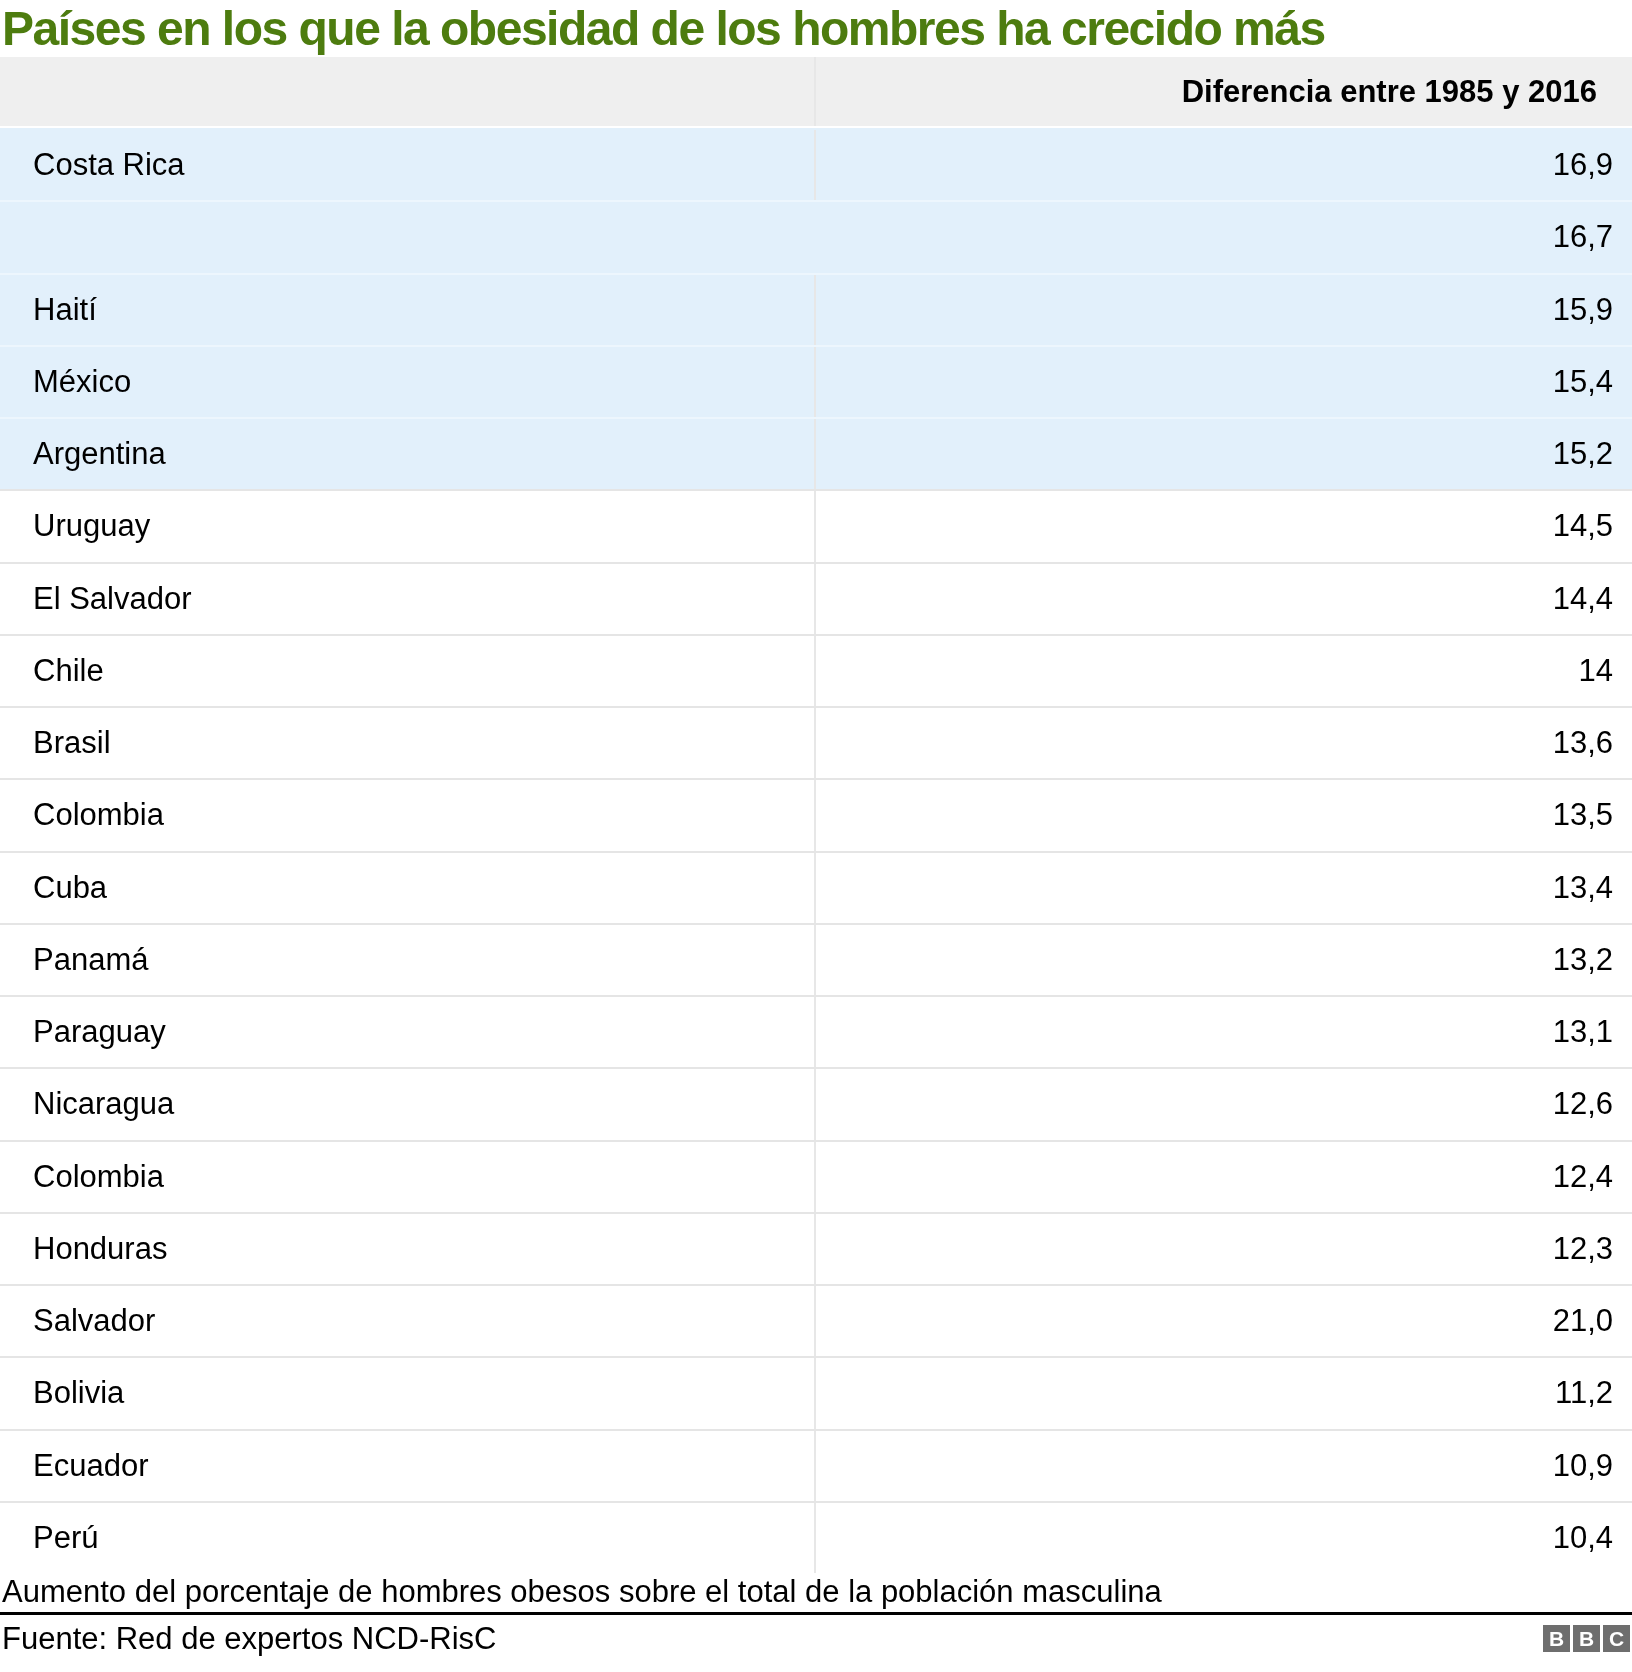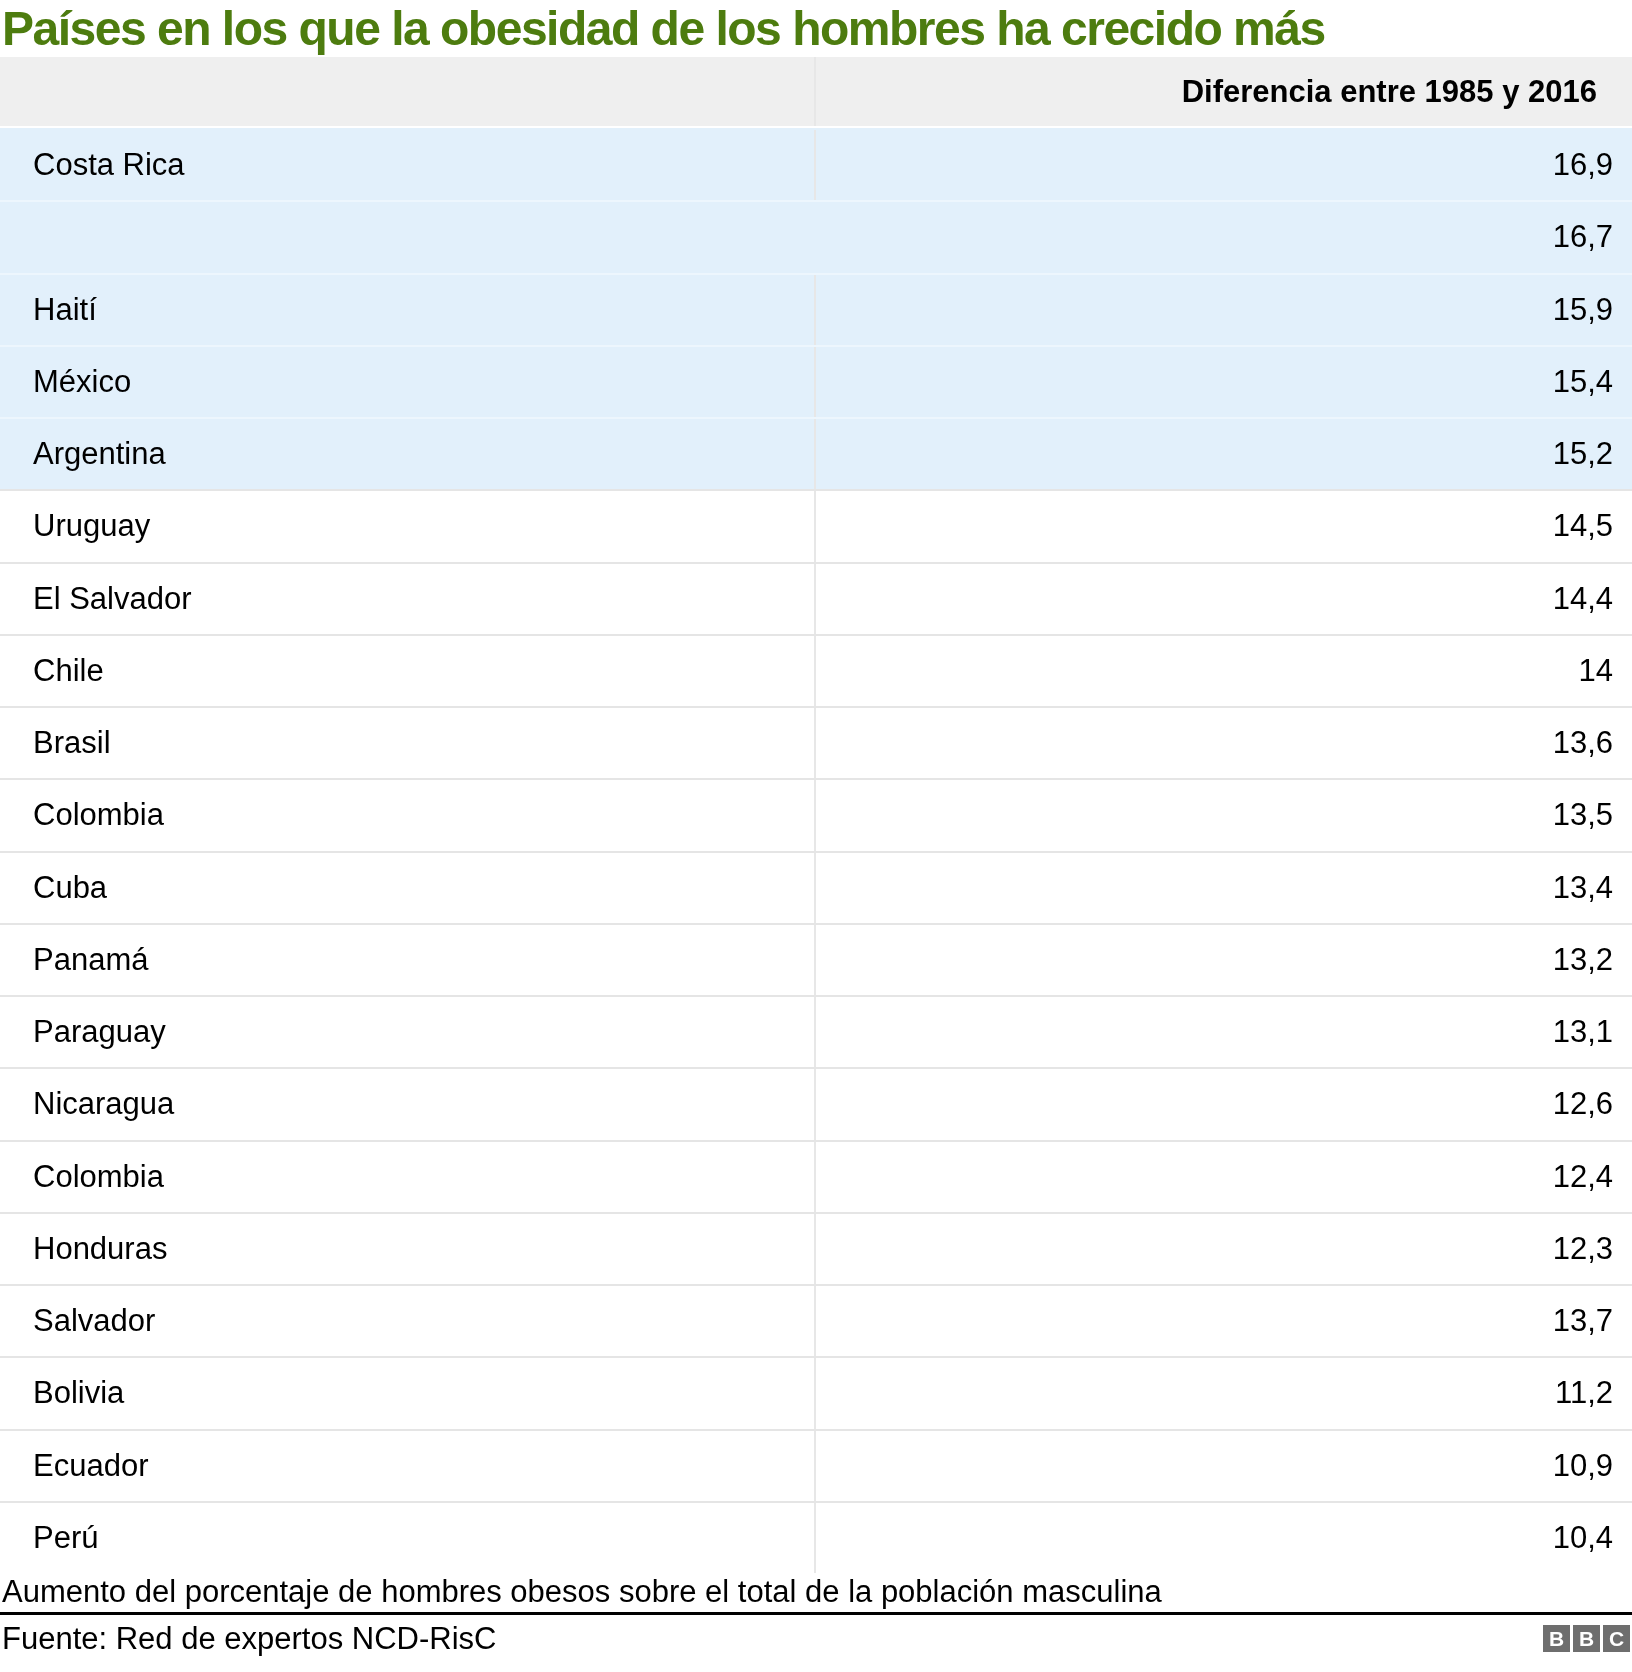--- a/index.html
+++ b/index.html
@@ -130,21 +130,21 @@
     <div class="cell value">12,4</div>
   </div>
 
   <div class="row">
     <div class="cell country">Honduras</div>
     <div class="cell value">12,3</div>
   </div>
 
   <div class="row">
     <div class="cell country">Salvador</div>
-    <div class="cell value">13,7</div>
+    <div class="cell value">21,0</div>
   </div>
 
   <div class="row">
     <div class="cell country">Bolivia</div>
     <div class="cell value">11,2</div>
   </div>
 
   <div class="row">
     <div class="cell country">Ecuador</div>
     <div class="cell value">10,9</div>

